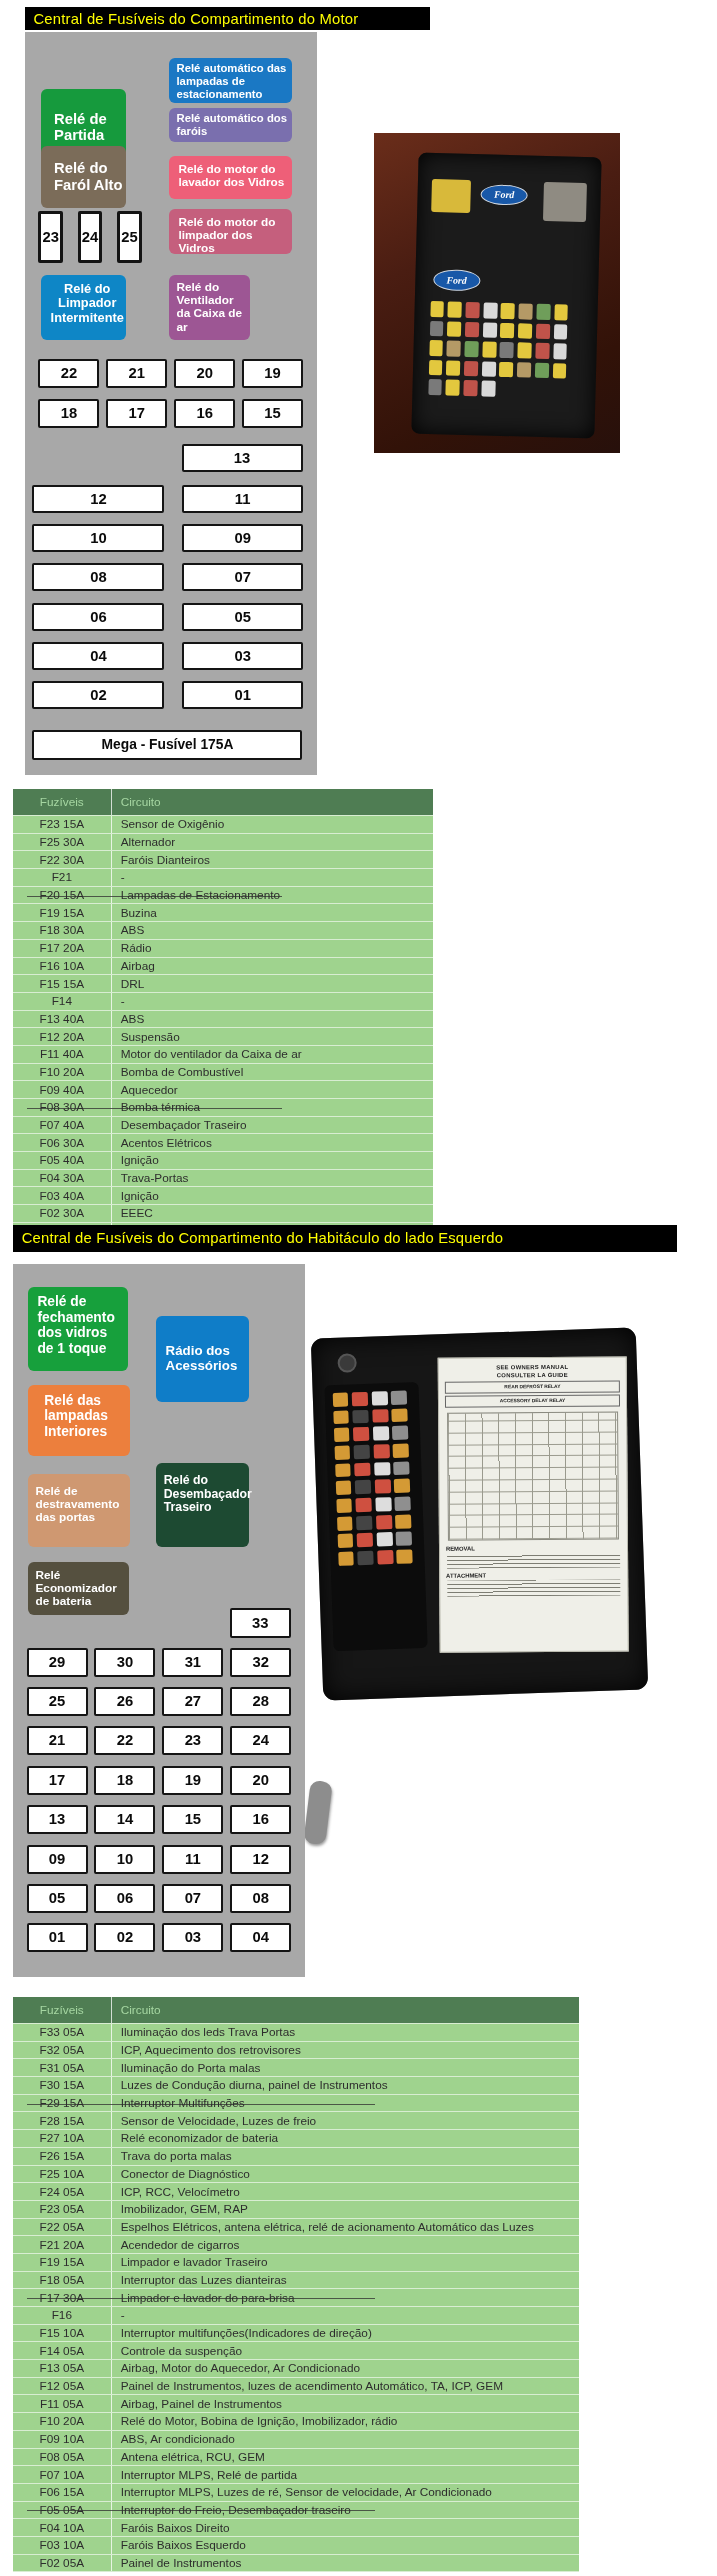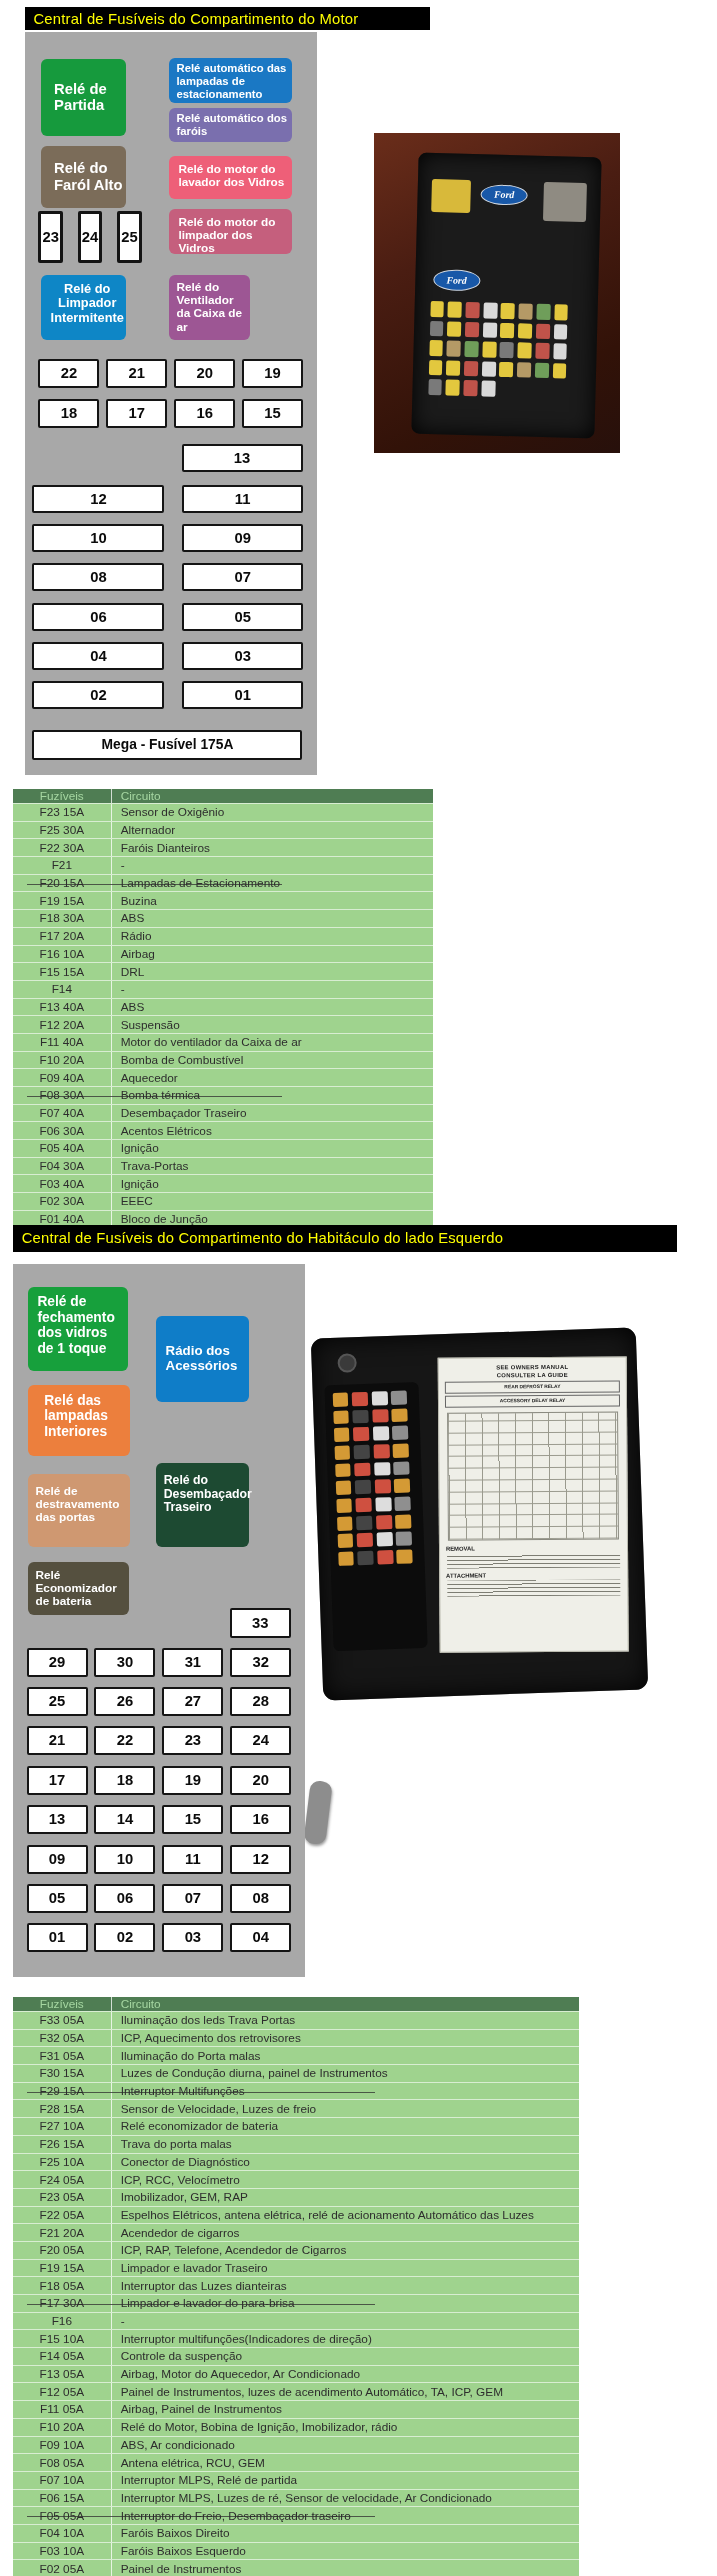--- a/index.html
+++ b/index.html
@@ -47,21 +47,21 @@
   .prow .l{width:132px;height:27.6px;}
   .prow .r{width:121px;height:27.6px;margin-left:17.7px;}
   #p1-single{position:absolute;left:157px;top:412px;width:121px;height:27.6px;}
   #p1-mega{position:absolute;left:7.9px;top:698px;width:270px;height:29.5px;font-size:13.8px;}
   #p2-f33{position:absolute;left:217px;top:344px;width:61px;height:29.5px;}
 
   
   .gtable{position:absolute;background:#9fd38e;border-bottom:1px solid rgba(255,255,255,.6);}
   #table1{left:12.8px;top:789px;width:420px;}
   #table2{left:12.8px;top:1997px;width:566px;}
-  .thead{display:flex;background:#4f7d53;color:#a6d7a2;height:14px;font-size:11.8px;align-items:center;}
+  .thead{display:flex;background:#4f7d53;color:#a6d7a2;height:26px;font-size:11.8px;align-items:center;}
   .trow{display:flex;height:16.7px;font-size:11.8px;color:#2d2d2d;align-items:center;
         border-top:1px solid rgba(255,255,255,.6);position:relative;}
   .tc1{width:98px;text-align:center;flex:none;}
   .tc2{flex:1;padding-left:8.9px;border-left:1px solid rgba(255,255,255,.75);height:100%;display:flex;align-items:center;}
   .strk::after{content:"";position:absolute;left:13.8px;right:36%;top:53%;border-top:1.5px solid rgba(45,45,45,.75);}
 
   
   #photo1{position:absolute;left:374px;top:133px;width:246px;height:320px;overflow:hidden;
           background:linear-gradient(155deg,#6a2d1a 0%,#4a1d12 35%,#321208 75%,#27100b 100%);}
   #p1-box{position:absolute;left:41px;top:21.6px;width:183px;height:281px;background:#1b1b1b;border-radius:7.9px;
@@ -101,21 +101,21 @@
 <body>
 
 <div id="canvas">
 
   <div class="tbar" id="bar1">
     <span>Central de Fusíveis do Compartimento do Motor</span>
   </div>
 
   <div class="panel" id="panel1">
     <div id="p1-relays">
-        <div class="rl r-partida flexc" style="background: rgb(22, 154, 61);">Relé de Partida</div>
+        <div class="rl r-partida flexc" style="background: rgb(22, 154, 61); margin-top: 30px;">Relé de Partida</div>
         <div class="rl r-autolamp" style="background: rgb(26, 120, 196);">Relé automático das lampadas de estacionamento</div>
         <div class="rl r-autofarol" style="background: rgb(122, 111, 174);">Relé automático dos faróis</div>
         <div class="rl r-farolalto flexc" style="background: rgb(123, 108, 89);">Relé do Faról Alto</div>
         <div class="rl r-lavador" style="background: rgb(238, 95, 120);">Relé do motor do lavador dos Vidros</div>
         <div class="rl r-limpvidros" style="background: rgb(197, 95, 125);">Relé do motor do limpador dos Vidros</div>
         <div class="rl r-limpint" style="background: rgb(14, 134, 198); text-align: center;">Relé do Limpador Intermitente</div>
         <div class="rl r-ventilador" style="background: rgb(157, 86, 148);">Relé do Ventilador da Caixa de ar</div>
       </div>
     <div class="vrow" id="p1-vfuses">
         <div class="fb">23</div>
@@ -491,24 +491,20 @@
       </div>
       <div class="trow">
         <div class="tc1">F22 05A</div>
         <div class="tc2">Espelhos Elétricos, antena elétrica, relé de acionamento Automático das Luzes</div>
       </div>
       <div class="trow">
         <div class="tc1">F21 20A</div>
         <div class="tc2">Acendedor de cigarros</div>
       </div>
       <div class="trow">
-        <div class="tc1">F20 05A</div>
-        <div class="tc2">ICP, RAP, Telefone, Acendedor de Cigarros</div>
-      </div>
-      <div class="trow">
         <div class="tc1">F19 15A</div>
         <div class="tc2">Limpador e lavador Traseiro</div>
       </div>
       <div class="trow">
         <div class="tc1">F18 05A</div>
         <div class="tc2">Interruptor das Luzes dianteiras</div>
       </div>
       <div class="trow strk">
         <div class="tc1">F17 30A</div>
         <div class="tc2">Limpador e lavador do para-brisa</div>

